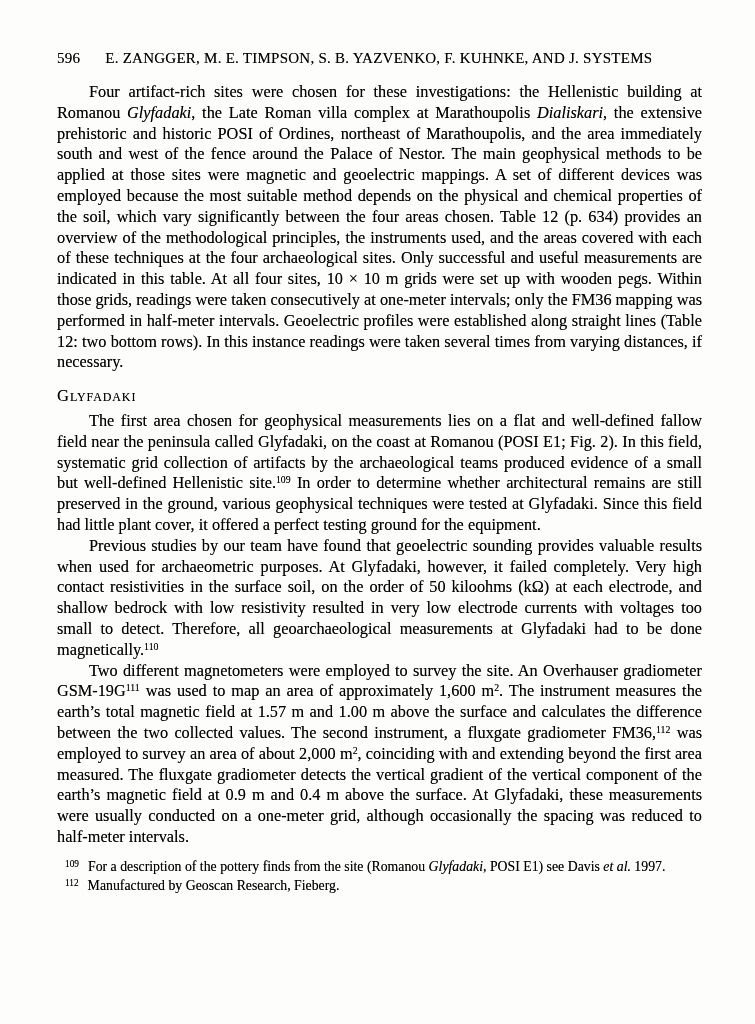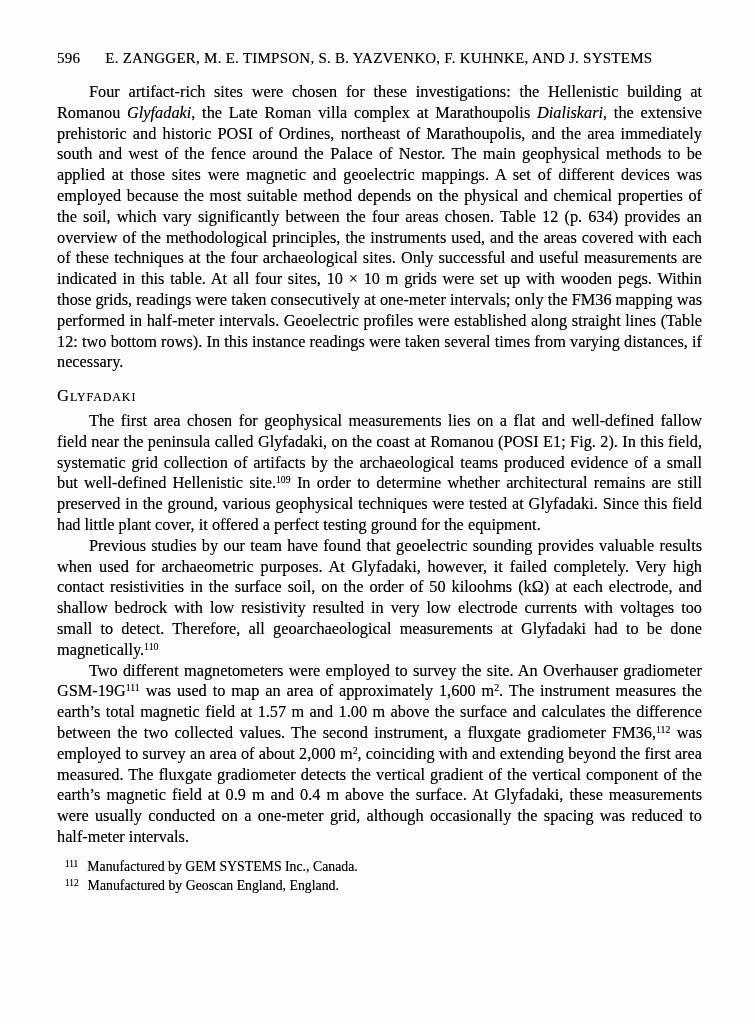--- a/index.html
+++ b/index.html
@@ -88,17 +88,17 @@
     <p><span>Four artifact-rich sites were chosen for these investigations: the Hellenistic building at Romanou </span><span class="i">Glyfadaki</span><span>, the Late Roman villa complex at Marathoupolis </span><span class="i">Dialiskari</span><span>, the extensive prehistoric and historic POSI of Ordines, northeast of Marathoupolis, and the area immediately south and west of the fence around the Palace of Nestor. The main geophysical methods to be applied at those sites were magnetic and geoelectric mappings. A set of different devices was employed because the most suitable method depends on the physical and chemical properties of the soil, which vary significantly between the four areas chosen. Table 12 (p. 634) provides an overview of the methodological principles, the instruments used, and the areas covered with each of these techniques at the four archaeological sites. Only successful and useful measurements are indicated in this table. At all four sites, 10 × 10 m grids were set up with wooden pegs. Within those grids, readings were taken consecutively at one-meter intervals; only the FM36 mapping was performed in half-meter intervals. Geoelectric profiles were established along straight lines (Table 12: two bottom rows). In this instance readings were taken several times from varying distances, if necessary.</span></p>
 
     <h2 class="section-heading">Glyfadaki</h2>
 
     <p><span>The first area chosen for geophysical measurements lies on a flat and well-defined fallow field near the peninsula called Glyfadaki, on the coast at Romanou (POSI E1; Fig. 2). In this field, systematic grid collection of artifacts by the archaeological teams produced evidence of a small but well-defined Hellenistic site.</span><span class="sup">109</span><span> In order to determine whether architectural remains are still preserved in the ground, various geophysical techniques were tested at Glyfadaki. Since this field had little plant cover, it offered a perfect testing ground for the equipment.</span></p>
     <p><span>Previous studies by our team have found that geoelectric sounding provides valuable results when used for archaeometric purposes. At Glyfadaki, however, it failed completely. Very high contact resistivities in the surface soil, on the order of 50 kiloohms (kΩ) at each electrode, and shallow bedrock with low resistivity resulted in very low electrode currents with voltages too small to detect. Therefore, all geoarchaeological measurements at Glyfadaki had to be done magnetically.</span><span class="sup">110</span></p>
     <p><span>Two different magnetometers were employed to survey the site. An Overhauser gradiometer GSM-19G</span><span class="sup">111</span><span> was used to map an area of approximately 1,600 m</span><span class="sup">2</span><span>. The instrument measures the earth’s total magnetic field at 1.57 m and 1.00 m above the surface and calculates the difference between the two collected values. The second instrument, a fluxgate gradiometer FM36,</span><span class="sup">112</span><span> was employed to survey an area of about 2,000 m</span><span class="sup">2</span><span>, coinciding with and extending beyond the first area measured. The fluxgate gradiometer detects the vertical gradient of the vertical component of the earth’s magnetic field at 0.9 m and 0.4 m above the surface. At Glyfadaki, these measurements were usually conducted on a one-meter grid, although occasionally the spacing was reduced to half-meter intervals.</span></p>
   </div>
 
   <div class="footnote-list">
-    <p class="footnote"><span class="fn-marker">111</span><span><span>Manufactured by GEM SYSTEMS Inc., Canada.</span></span></p>
-    <p class="footnote"><span class="fn-marker">112</span><span><span>Manufactured by Geoscan England, England.</span></span></p>
+    <p class="footnote"><span class="fn-marker">109</span><span><span>For a description of the pottery finds from the site (Romanou </span><span class="i">Glyfadaki</span><span>, POSI E1) see Davis </span><span class="i">et al.</span><span> 1997.</span></span></p>
+    <p class="footnote"><span class="fn-marker">112</span><span><span>Manufactured by Geoscan Research, Fieberg.</span></span></p>
   </div>
 
 </div>
 
 </body></html>

